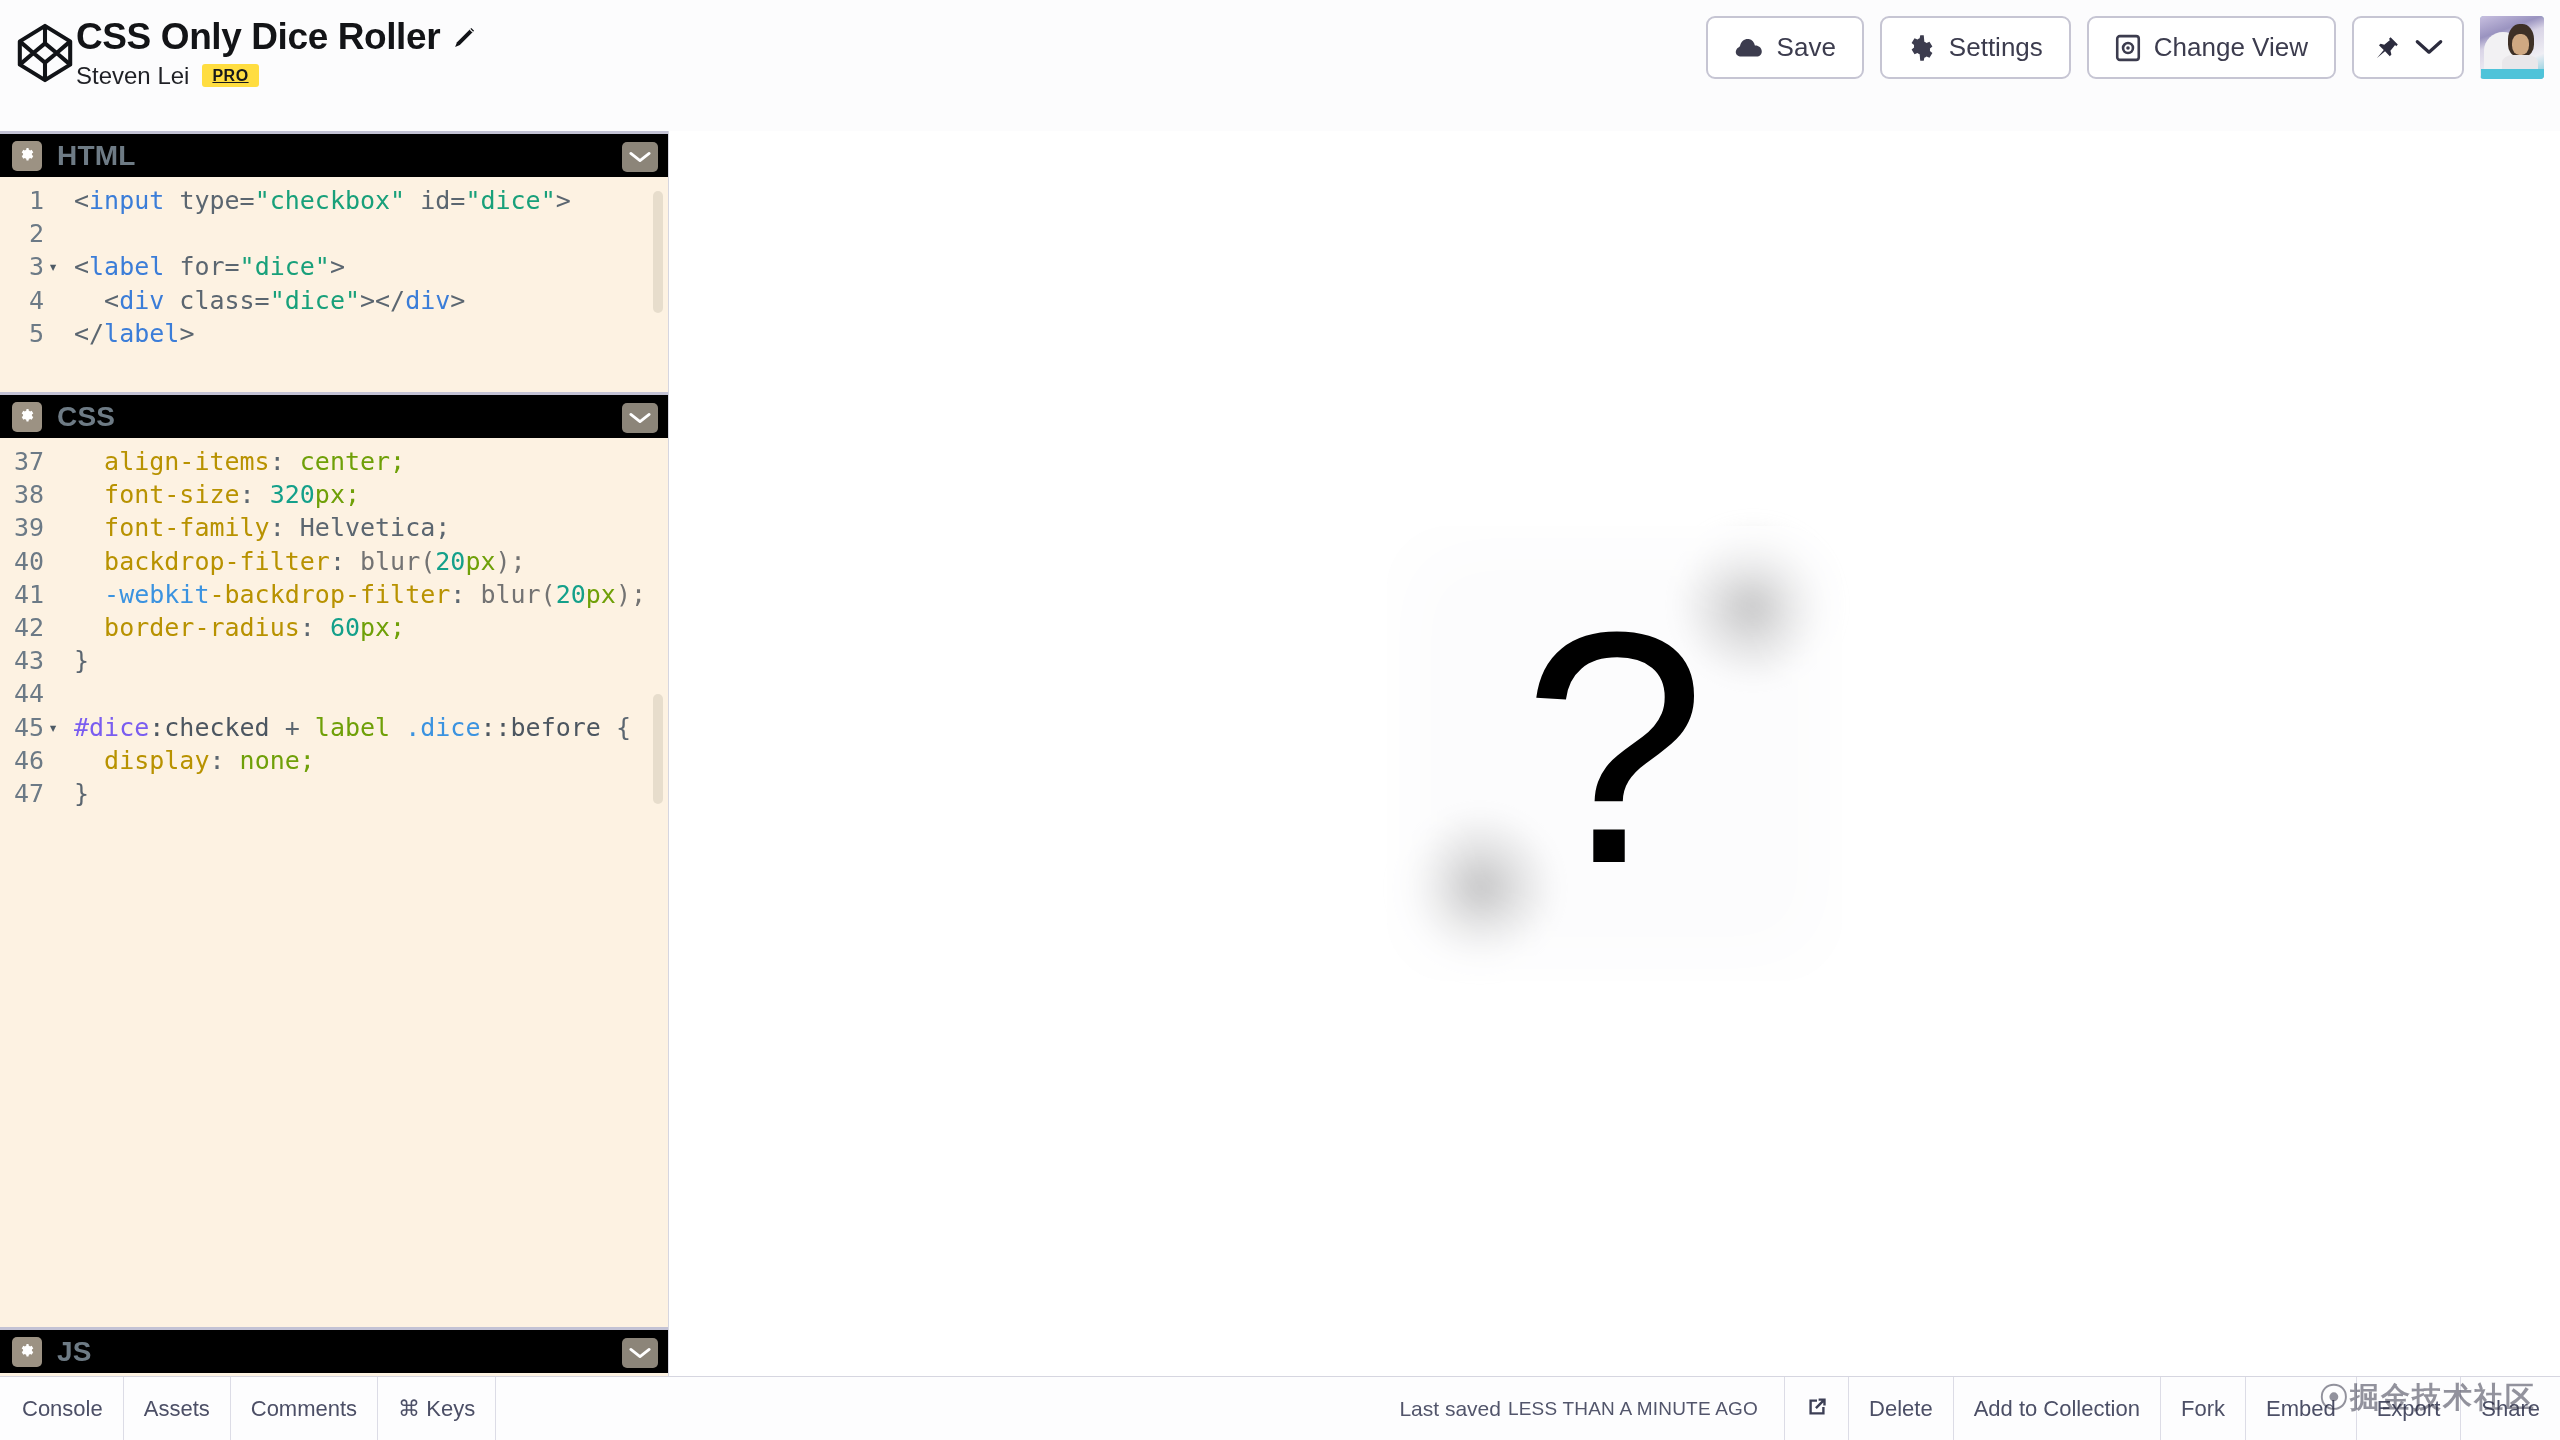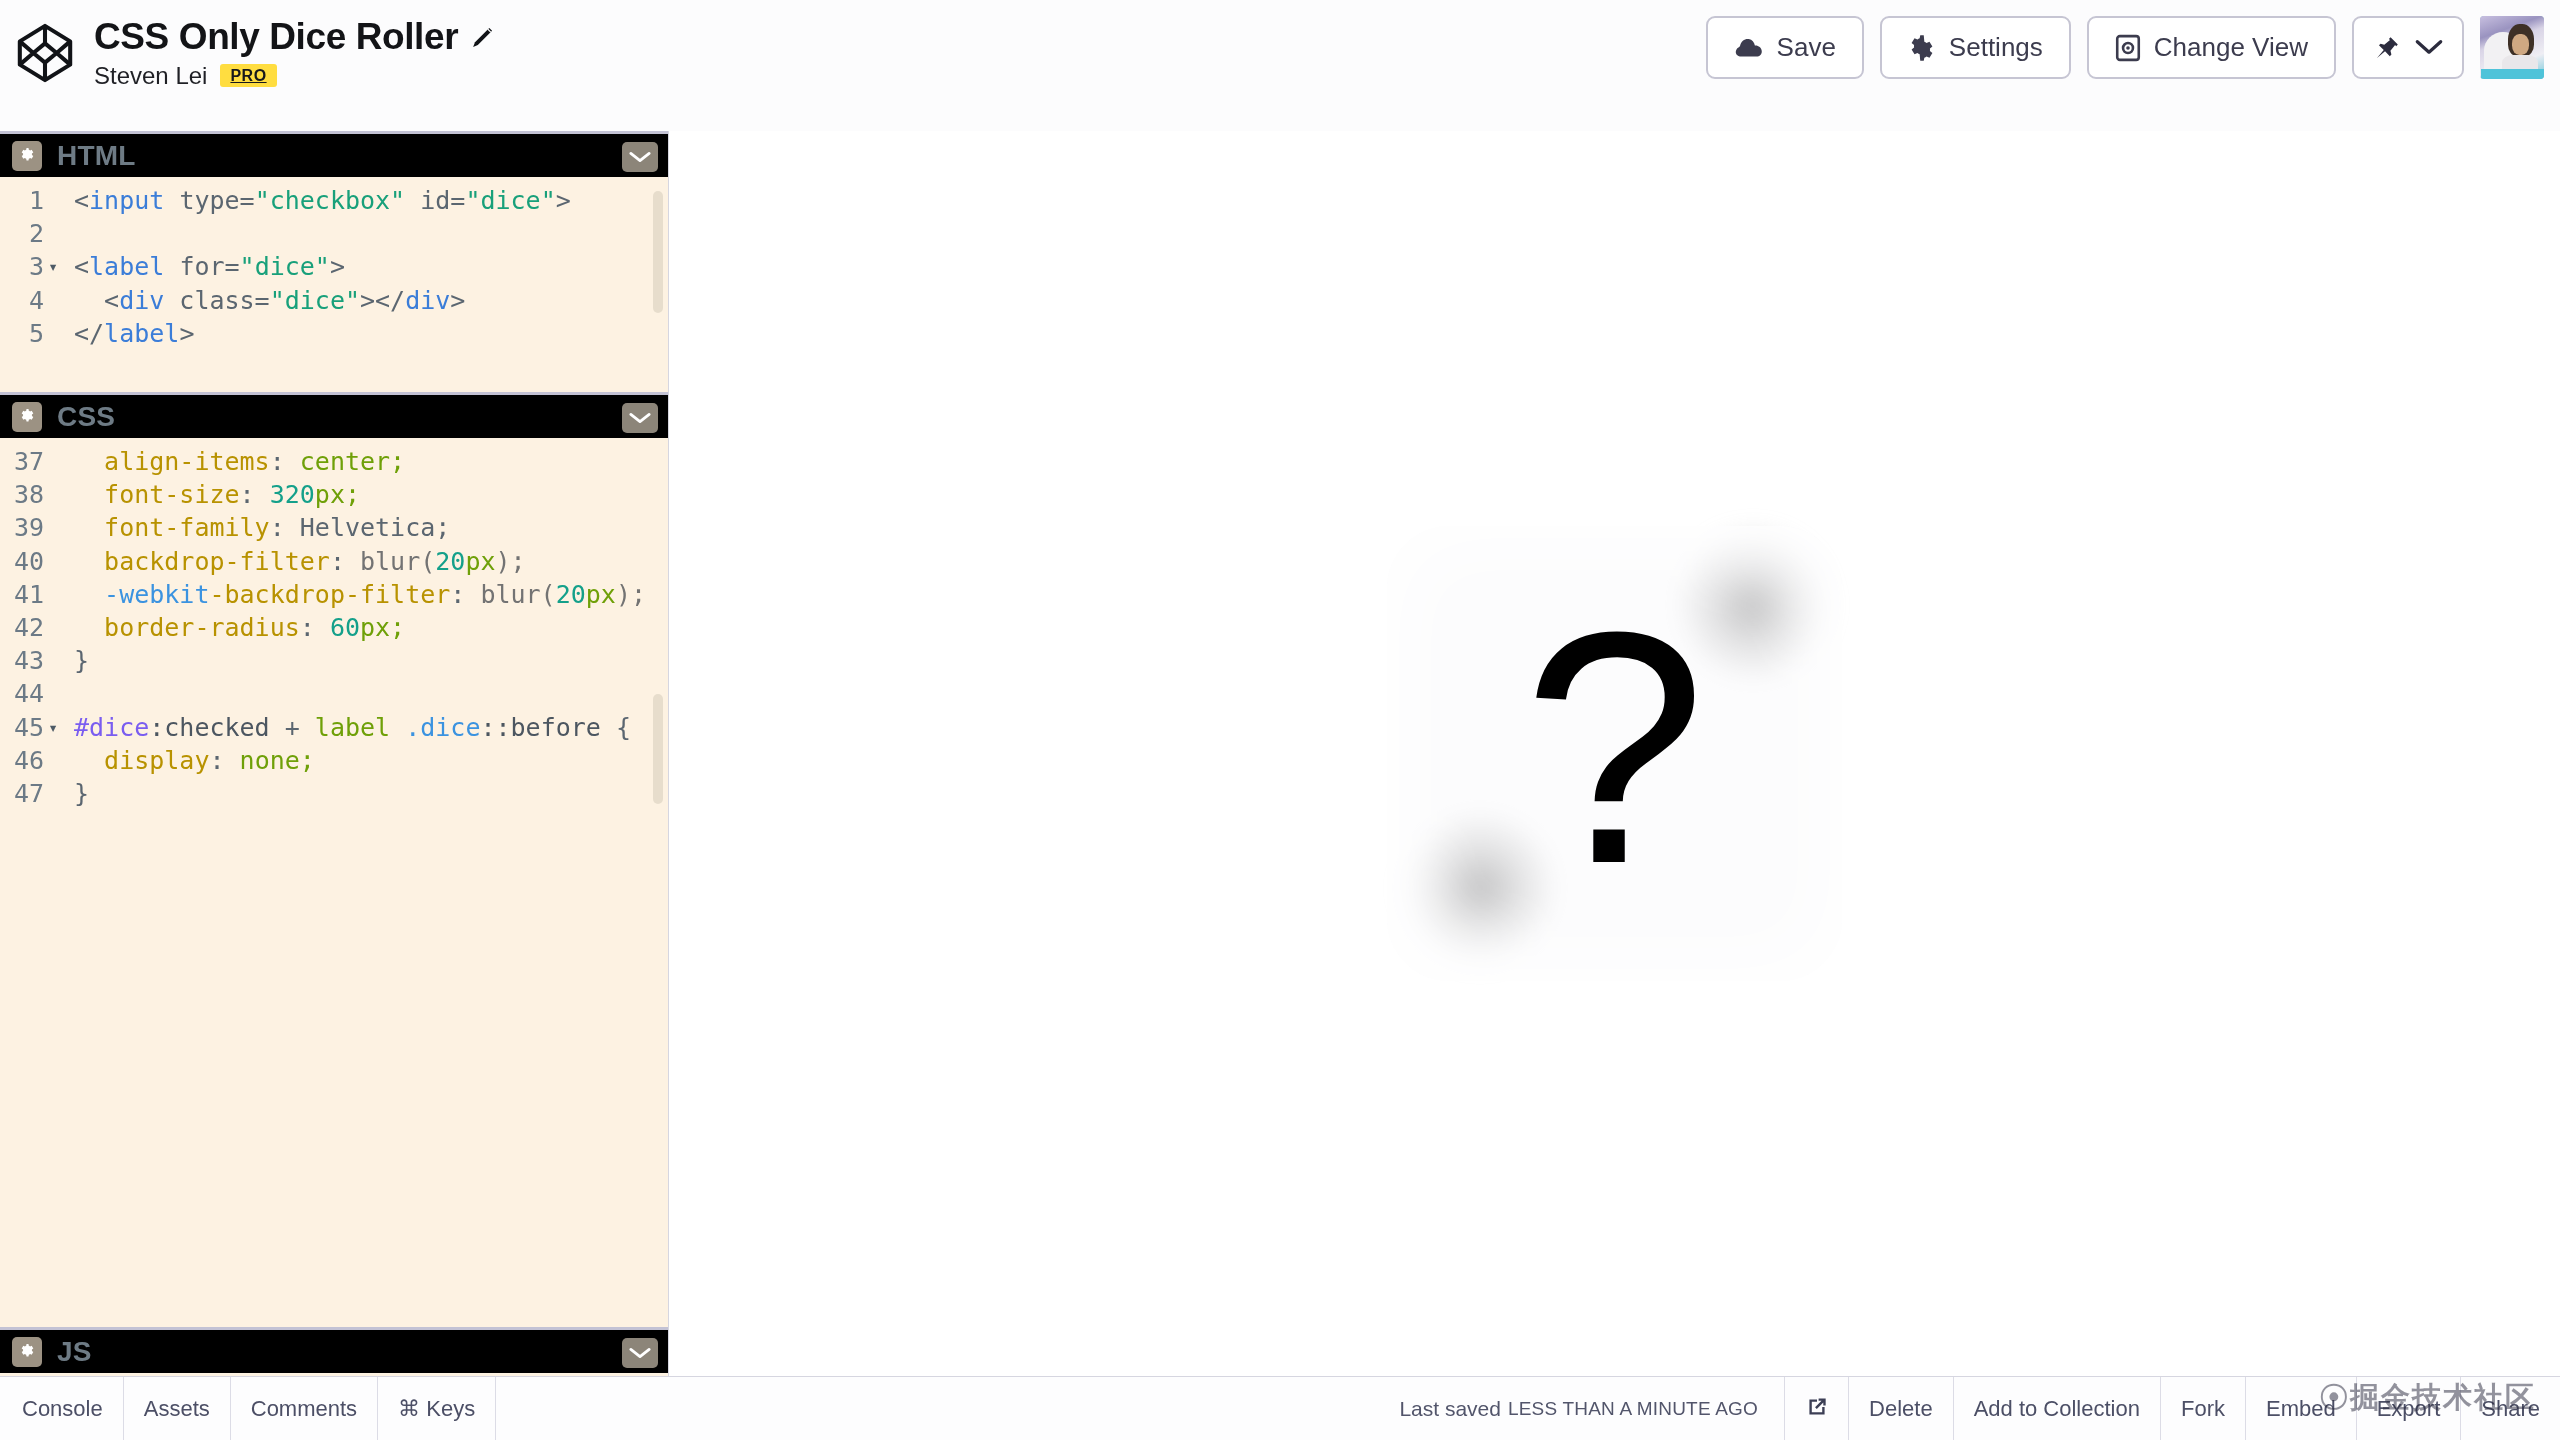--- a/index.html
+++ b/index.html
@@ -30,21 +30,20 @@
     display: flex;
     align-items: flex-start;
     justify-content: space-between;
     padding: 0;
   }
 
   .brand {
     display: flex;
     align-items: flex-start;
     padding: 18px 0 0 14px;
-    gap: 18px;
   }
 
   .pen-logo { width: 62px; height: 62px; margin-top: 4px; flex: 0 0 62px; }
 
   .brand-text { display: flex; flex-direction: column; gap: 2px; }
 
   .title-row { display: flex; align-items: center; gap: 12px; }
 
   .pen-title {
     font-size: 37px;

